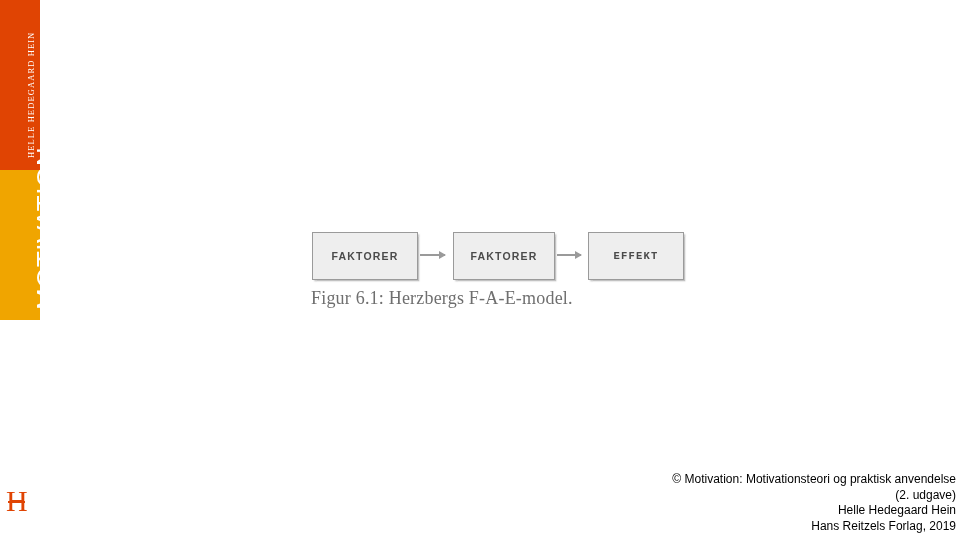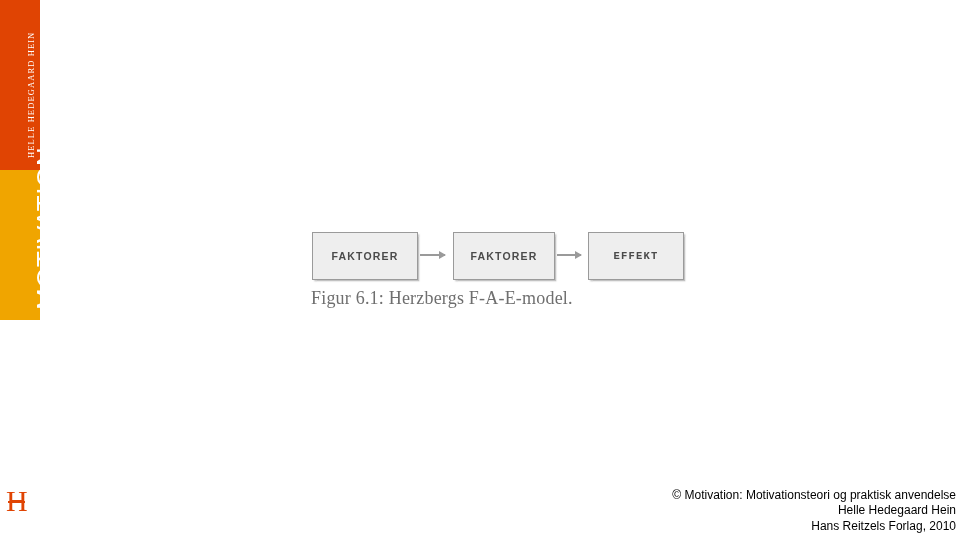--- a/index.html
+++ b/index.html
@@ -193,15 +193,16 @@
 
   <div class="fig-arrow" id="arrow-2"></div>
 
   <div class="fig-box" id="box-effekt">EFFEKT</div>
 </div>
 
 <div id="fig-caption">Figur 6.1: Herzbergs F-A-E-model.</div>
 
 <div id="credit">
   <div>© Motivation: Motivationsteori og praktisk anvendelse</div>
+  <div>(2. udgave)</div>
   <div>Helle Hedegaard Hein</div>
-  <div>Hans Reitzels Forlag, 2010</div>
+  <div>Hans Reitzels Forlag, 2019</div>
 </div>
 
 </body></html>

